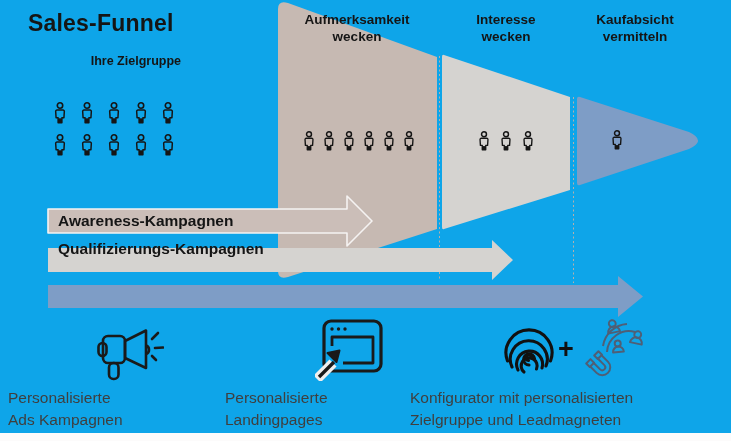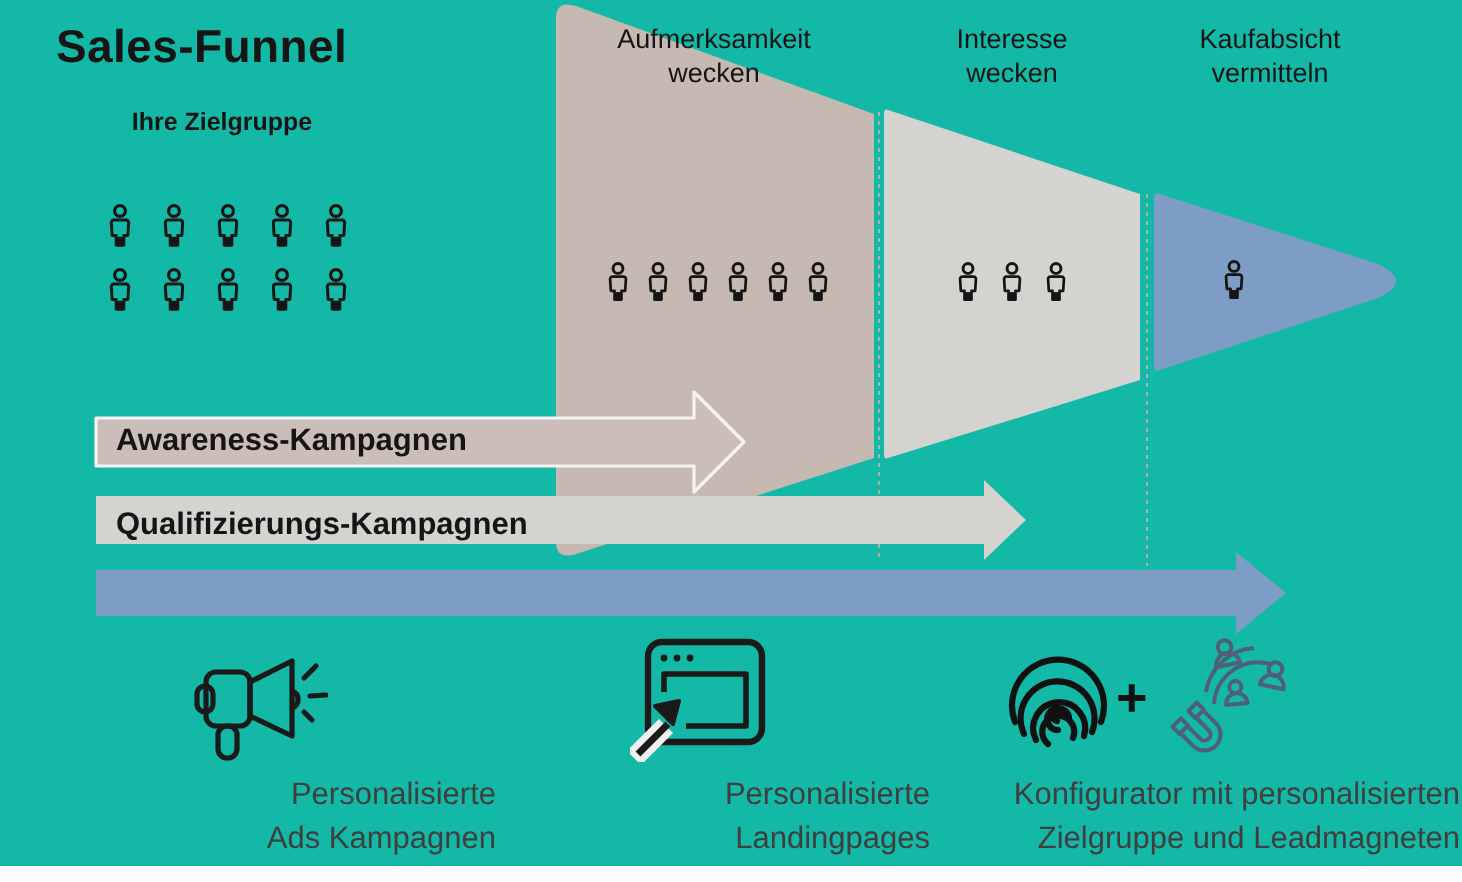--- a/index.html
+++ b/index.html
@@ -1,30 +1,30 @@
 <!DOCTYPE html>
 <html><head>
 <meta charset="utf-8">
 <style>
   html,body{margin:0;padding:0;}
   .canvas{
     position:relative;width:731px;height:441px;overflow:hidden;
-    background:#14b8a6;
+    background:#0ea5e9;
     font-family:"Liberation Sans",sans-serif;
     color:#151515;
   }
   .abs{position:absolute;}
   .t{position:absolute;white-space:pre-line;}
   .title{left:28px;top:10px;font-size:23px;font-weight:bold;letter-spacing:.2px;}
-  .subtitle{left:41px;top:54px;width:140px;text-align:center;font-size:12.5px;font-weight:bold;}
-  .stage-label{top:11px;width:170px;text-align:center;font-size:13.5px;font-weight:normal;line-height:17px;}
+  .subtitle{left:41px;top:54px;width:140px;text-align:right;font-size:12.5px;font-weight:bold;}
+  .stage-label{top:11px;width:170px;text-align:center;font-size:13.5px;font-weight:bold;line-height:17px;}
   .stage-1{left:272px;} .stage-2{left:421px;text-align:center;} .stage-3{left:550px;}
   .arrow-label{left:58px;font-size:15.5px;font-weight:bold;line-height:18px;}
-  .arrow-1{top:212px;} .arrow-2{top:254px;} .arrow-3{top:288px;}
-  .tactic-label{top:387px;text-align:right;font-size:15.5px;line-height:22px;color:#3f3f3f;font-weight:normal;}
+  .arrow-1{top:212px;} .arrow-2{top:240px;} .arrow-3{top:288px;}
+  .tactic-label{top:387px;text-align:left;font-size:15.5px;line-height:22px;color:#3f3f3f;font-weight:normal;}
   .tactic-1{left:8px;width:240px;} .tactic-2{left:225px;width:240px;} .tactic-3{left:410px;width:320px;}
   .plus{left:558px;top:334px;font-size:27px;font-weight:bold;color:#111;}
   .bottom-strip{left:0;top:433px;width:731px;height:8px;background:#fcfbfb;}
   svg{display:block;}
 </style>
 </head>
 <body>
 
 <div class="canvas">
 

